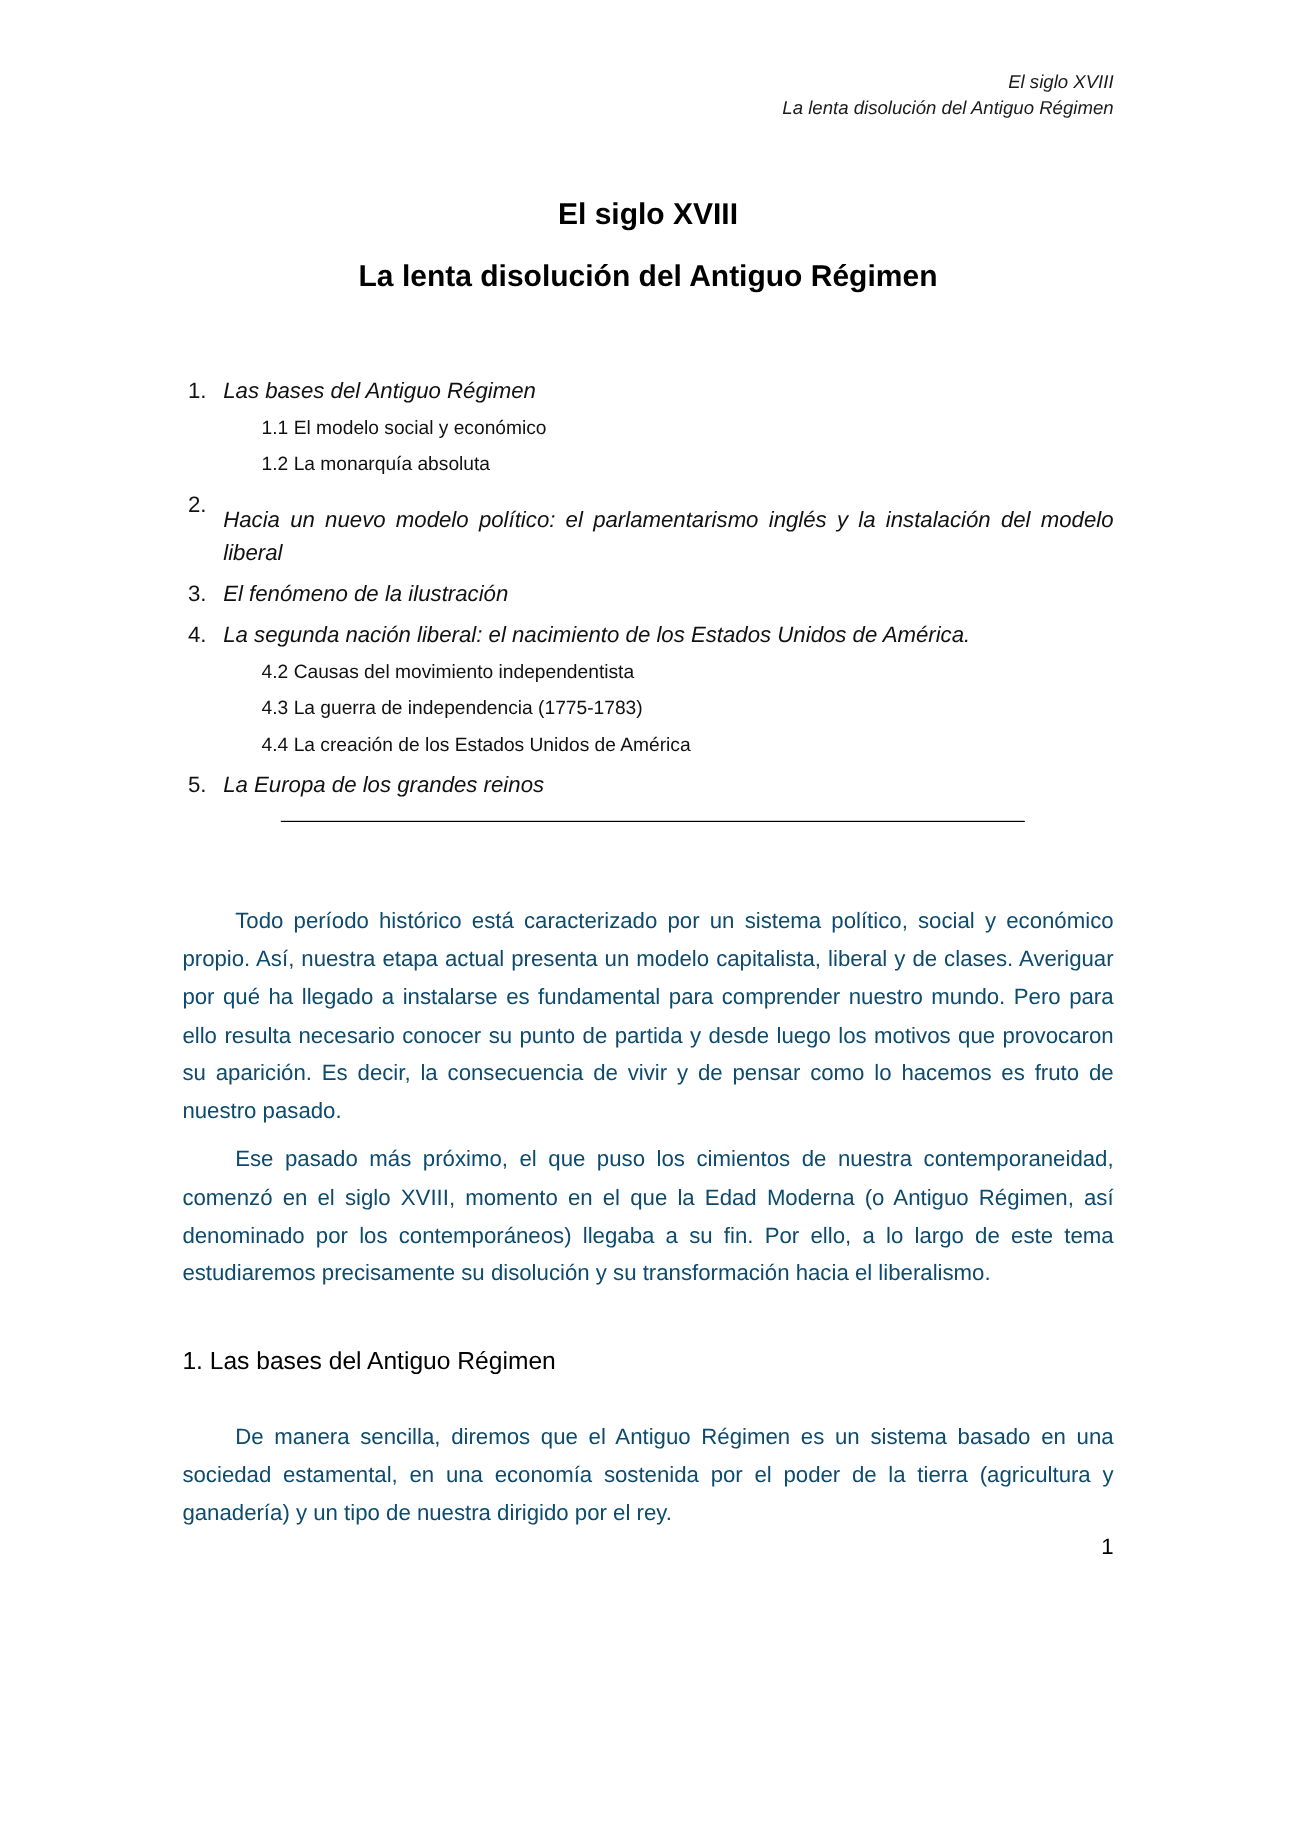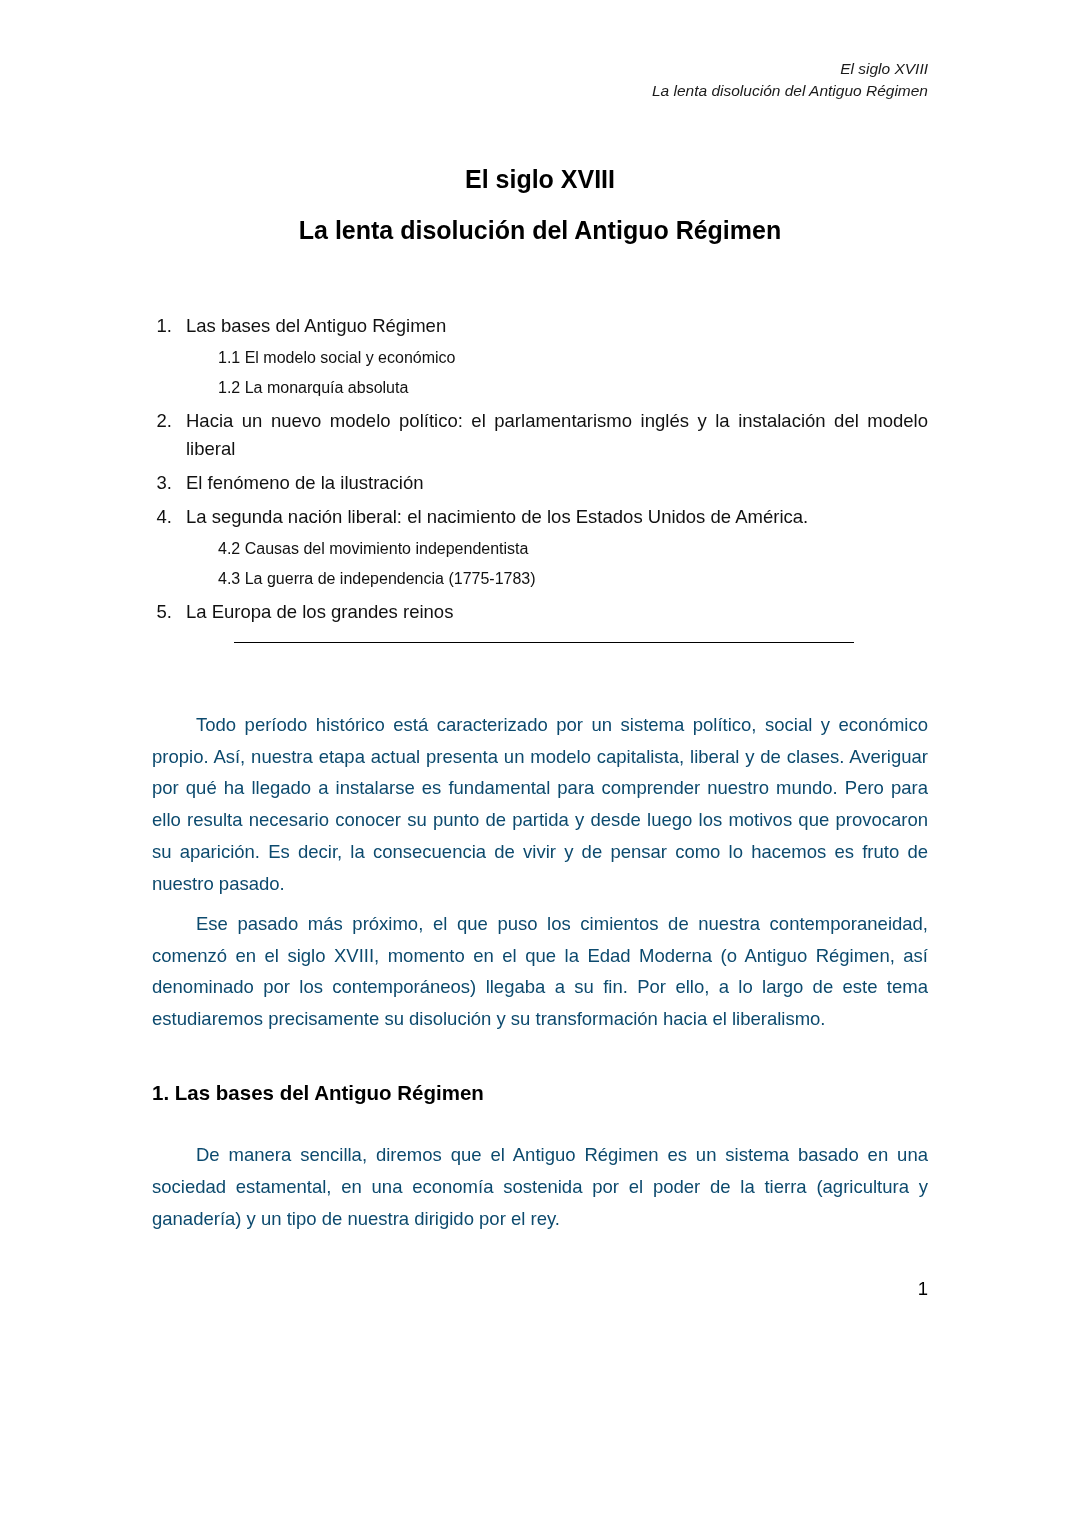--- a/index.html
+++ b/index.html
@@ -59,24 +59,26 @@
   .toc-num {
     width: 34px;
     flex: 0 0 34px;
     text-align: right;
     padding-right: 14px;
     box-sizing: border-box;
   }
   .toc-text {
     flex: 1;
     text-align: justify;
+    font-style: italic;
   }
   .toc-text.justify {
     text-align: justify;
     text-justify: inter-word;
+    margin-top: 12px;
   }
   .toc-sub {
     margin-left: 66px;
     margin-bottom: 6px;
     font-size: 16px;
   }
   .rule-wrap {
     margin-top: 16px;
     padding-left: 82px;
   }
@@ -96,21 +98,21 @@
   .body-block p {
     margin: 0 0 2px 0;
     text-indent: 44px;
     text-align: justify;
   }
   .body-block p + p {
     margin-top: 8px;
   }
   .section-heading {
     margin-top: 46px;
-    font-weight: bold;
+    font-weight: normal;
     font-size: 20.5px;
   }
   .body-block.after-heading {
     margin-top: 34px;
   }
   b { font-weight: normal; }
   
   .page-number {
     position: absolute;
     right: 152px;
@@ -151,20 +153,21 @@
       <span class="toc-text">El fenómeno de la ilustración</span>
     </div>
 
     <div class="toc-item">
       <span class="toc-num">4.</span>
       <span class="toc-text">La segunda nación liberal: el nacimiento de los Estados Unidos de América.</span>
     </div>
 
     <div class="toc-sub">4.2 Causas del movimiento independentista</div>
     <div class="toc-sub">4.3 La guerra de independencia (1775-1783)</div>
+    <div class="toc-sub">4.4 La creación de los Estados Unidos de América</div>
 
     <div class="toc-item">
       <span class="toc-num">5.</span>
       <span class="toc-text">La Europa de los grandes reinos</span>
     </div>
 
     <div class="rule-wrap">
       <div class="rule"></div>
     </div>
   </div>

